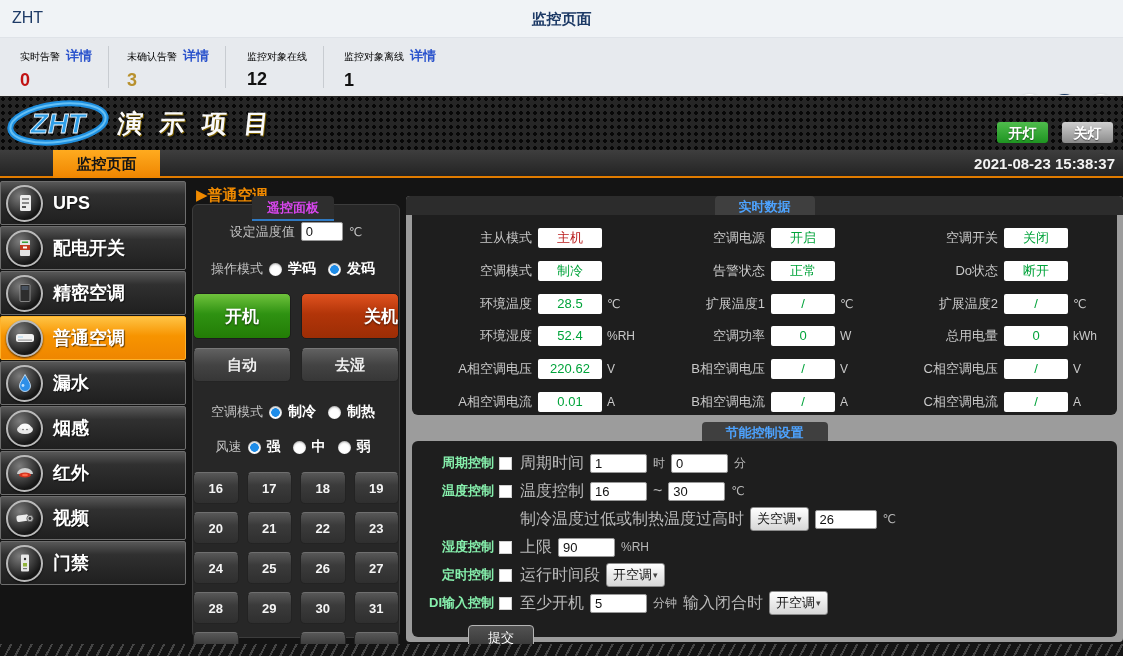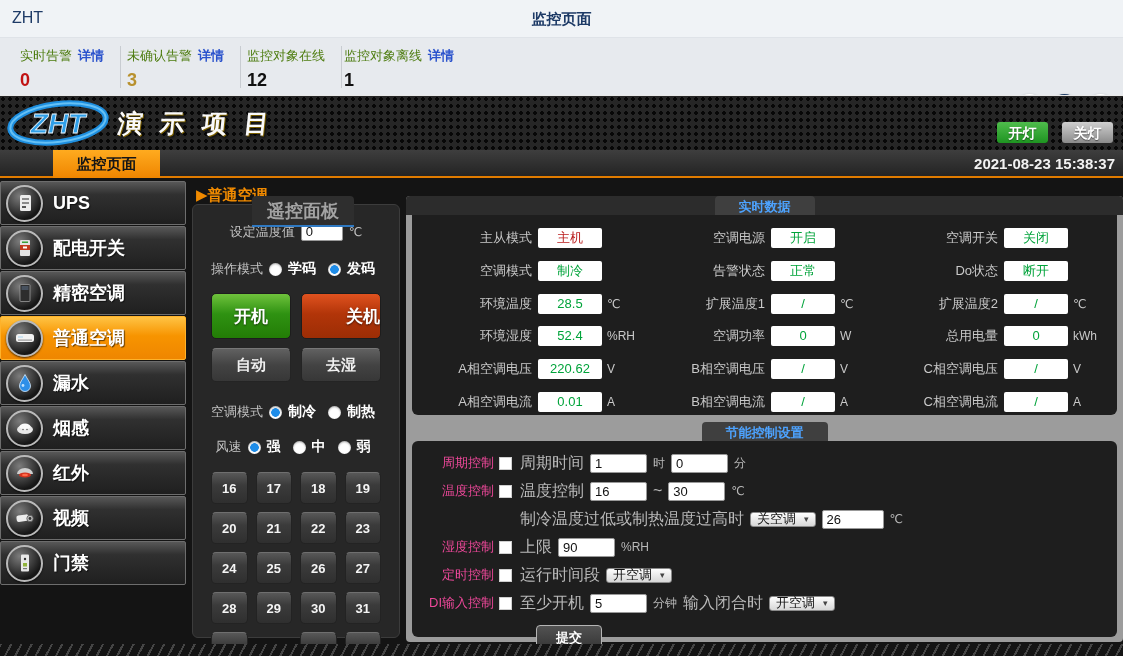--- a/index.html
+++ b/index.html
@@ -12,21 +12,21 @@
   
   .topbar { position:absolute; left:0; top:0; width:1123px; height:38px;
             background:#f0f3f6; border-bottom:1px solid #dfe3e8; }
   .brand  { position:absolute; left:12px; top:9px; font-size:16px; color:#1d3a66; }
   .page-title { position:absolute; left:0; right:0; top:10px; text-align:center;
                 font-size:15px; font-weight:bold; color:#1d3a66; }
   
   .statsbar { position:absolute; left:0; top:38px; width:1123px; height:57px; background:#e7eaee; }
   .stat { position:absolute; top:8px; height:42px; padding:0 16px; border-right:1px solid #c8ccd1; }
   .stat:nth-of-type(4){ border-right:none; }
-  .stat .l { font-size:13px; color:#4d7c0f; }
+  .stat .l { font-size:10px; color:#000000; }
   .stat .lk { font-size:13px; font-weight:bold; color:#2a52cc; margin-left:6px; cursor:pointer; }
   .stat .v { display:block; margin-top:5px; font-size:18px; font-weight:bold; }
   .v-red { color:#c11212; } .v-yel { color:#b8912e; } .v-blk { color:#101010; }
   .win-group { position:absolute; right:125px; top:57px; height:30px; display:flex; align-items:center;
                gap:7px; background:#fff; border:1px solid #d6d6d6; border-radius:16px; padding:0 11px;
                box-shadow:0 1px 2px rgba(0,0,0,.15); }
   .wbox { width:21px; height:21px; border:2px solid #2f2f2f; border-radius:3px;
           display:flex; align-items:center; justify-content:center; background:#fff; cursor:pointer; }
   .wtext { font-size:10px; font-weight:bold; color:#2f2f2f; }
   .circ { position:absolute; top:56px; width:31px; height:31px; border-radius:50%; background:#fff;
@@ -60,23 +60,23 @@
              border-radius:2px; cursor:pointer; }
   .sb-item.active { background:linear-gradient(#ffc344,#f79400 45%,#ef8600); border-color:#ffb22a; }
   .sb-badge { width:37px; height:37px; border-radius:50%; flex:0 0 37px;
               background:radial-gradient(circle at 35% 28%, #7c7c7c, #161616 72%);
               border:2px solid #b9b9b9; display:flex; align-items:center; justify-content:center;
               box-shadow:0 1px 2px rgba(0,0,0,.7); }
   .sb-label { font-size:18px; font-weight:bold; color:#ffffff; text-shadow:1px 1px 1px rgba(0,0,0,.6); }
   
   .section-title { position:absolute; left:196px; top:186px; font-size:15px; font-weight:bold; color:#f08a00; }
   .ctrl-panel { position:absolute; left:192px; top:204px; width:208px; height:434px;
-                background:#272727; border:1px solid #3c3c3c; border-radius:6px; padding:0 18px; }
-  .ctrl-tab { position:absolute; left:252px; top:196px; z-index:5; background:#2e2e2e; color:#a3a3a3;
-              font-size:18px; font-weight:bold; padding:3px 15px 2px; border-radius:4px 4px 0 0;
+                background:#272727; border:1px solid #3c3c3c; border-radius:6px; padding:0 0; }
+  .ctrl-tab { position:absolute; left:252px; top:196px; z-index:5; background:#2e2e2e; color:#d946ef;
+              font-size:13px; font-weight:bold; padding:3px 15px 2px; border-radius:4px 4px 0 0;
               border-bottom:2px solid #2f79c2; cursor:pointer; }
   .crow { display:flex; align-items:center; justify-content:center; gap:6px; }
   .clabel { font-size:13px; color:#c3c3c3; }
   .set-temp { margin-top:17px; }
   .set-temp input { width:42px; height:19px; border:1px solid #999; border-radius:2px;
                     font-size:13px; padding-left:4px; background:#fff; color:#111; }
   .cunit { font-size:12px; color:#c3c3c3; }
   .opmode { margin-top:19px; }
   .radio { width:13px; height:13px; border-radius:50%; background:#fff; display:inline-block;
            box-shadow:inset 0 1px 2px rgba(0,0,0,.35); cursor:pointer; }
@@ -111,34 +111,34 @@
   .rt-label { flex:1; text-align:right; font-size:13px; color:#c9c9c9; }
   .rt-box { width:64px; height:20px; line-height:20px; margin-left:6px; background:#fff;
             border-radius:2px; text-align:center; font-size:13px; color:#00a33a; }
   .rt-box.dark { color:#b91c1c; }
   .rt-unit { width:32px; margin-left:5px; font-size:12px; color:#c9c9c9; }
   .es-tabrow { height:26px; display:flex; justify-content:center; align-items:flex-end; }
   .es-panel { margin:0 6px; height:196px; background:#1e1e1e; border-radius:6px;
               padding:12px 0 0 8px; }
   .es-row { display:flex; align-items:center; height:20px; margin-bottom:8px; }
   .es-left { width:92px; display:flex; justify-content:flex-end; align-items:center; gap:5px; }
-  .es-ck-label { font-size:13px; font-weight:normal; color:#ec4899; }
+  .es-ck-label { font-size:13px; font-weight:bold; color:#86efac; }
   .checkbox { width:13px; height:13px; background:#fff; border:1px solid #cfcfcf; cursor:pointer; flex:0 0 13px; }
   .es-fields { display:flex; align-items:center; margin-left:8px; gap:6px; }
   .es-sub { font-size:16px; color:#b9b9b9; }
   .es-input { height:19px; border:1px solid #999; border-radius:2px; background:#fff;
               font-size:13px; padding-left:4px; color:#111; }
   .w56 { width:57px; } .w62 { width:62px; }
   .es-unit { font-size:12px; color:#b9b9b9; }
-  .select { display:inline-flex; align-items:center; height:15px; padding:0 6px; gap:8px;
+  .select { display:inline-flex; align-items:center; height:24px; padding:0 6px; gap:1px;
             background:linear-gradient(#fefefe,#d7d7d7); border:1px solid #8a8a8a; border-radius:3px;
             font-size:13px; color:#111; cursor:pointer; }
   .select .arr { font-size:9px; color:#444; }
-  .submit-btn { margin:4px 0 0 116px; padding:3px 19px; background:linear-gradient(#525252,#343434);
-                border:1px solid #b5b5b5; border-radius:4px; color:#fff; font-weight:bold;
+  .submit-btn { margin:4px 0 0 48px; padding:3px 19px; background:linear-gradient(#525252,#343434);
+                border:1px solid #b5b5b5; border-radius:4px; color:#fff; font-weight:normal;
                 font-size:13px; cursor:pointer; }
   .hatch { position:absolute; left:0; bottom:0; width:1123px; height:12px;
            background:repeating-linear-gradient(118deg, #454545 0 2px, #141414 2px 9px); }
 </style>
 </head>
 <body>
 
 <div class="topbar">
   <span class="brand">ZHT</span>
   <div class="page-title">监控页面</div>

